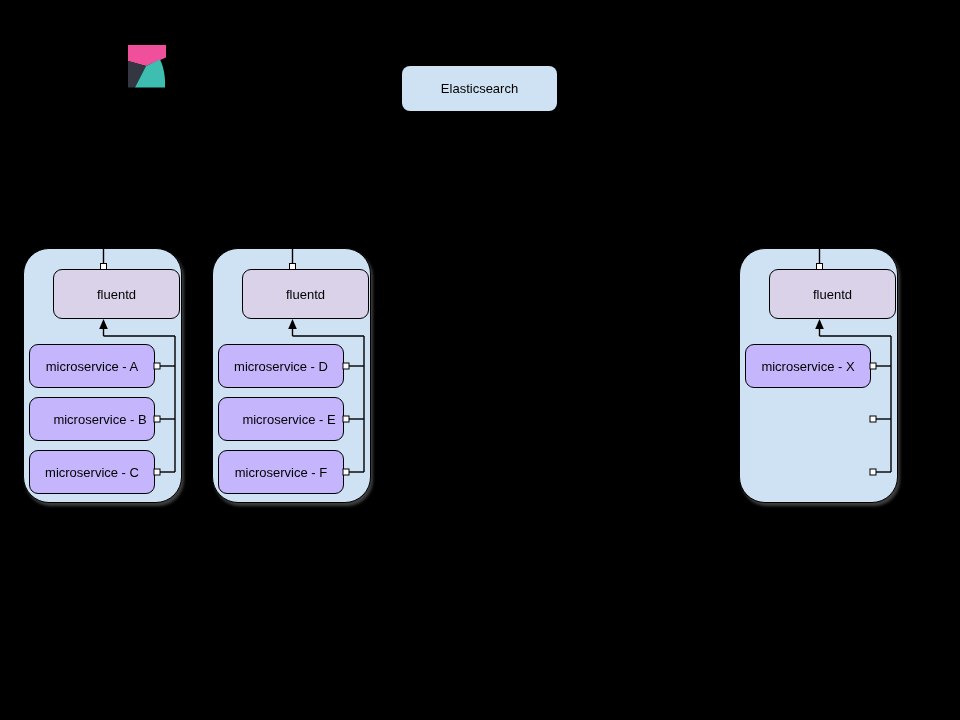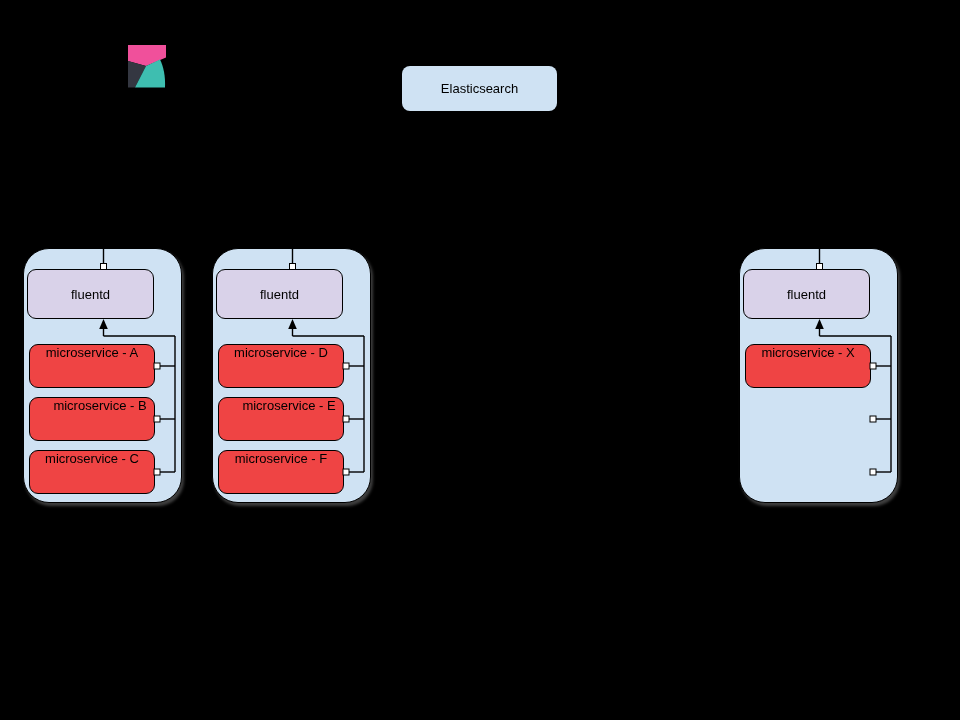--- a/index.html
+++ b/index.html
@@ -21,31 +21,31 @@
   .node{
     position:absolute;top:248px;width:159px;height:255px;
     background:#CFE2F3;border:1px solid #000;border-radius:26px;
     box-shadow:2px 3px 3px rgba(115,115,115,0.55);
     box-sizing:border-box;
   }
   .node-0{left:23px;}
   .node-1{left:212px;}
   .node-2{left:739px;}
   .fluentd{
-    position:absolute;left:3px;top:20px;width:127px;height:50px;
+    position:absolute;left:29px;top:20px;width:127px;height:50px;
     background:#D9D2E9;border:1px solid #000;border-radius:9px;
     box-sizing:border-box;
     display:flex;align-items:center;justify-content:center;
     font-size:13px;z-index:1;
   }
   .ms{
     position:absolute;left:5px;width:126px;height:44px;
-    background:#ef4444;border:1px solid #000;border-radius:9px;
+    background:#c4b5fd;border:1px solid #000;border-radius:9px;
     box-sizing:border-box;
-    display:flex;align-items:flex-start;justify-content:center;
+    display:flex;align-items:center;justify-content:center;
     font-size:13px;z-index:1;
   }
   .ms-0{top:95px;}
   .ms-1{top:148px;padding-left:16px;}
   .ms-2{top:201px;}
   .connector{
     position:absolute;left:0;top:0;width:159px;height:255px;
     z-index:2;pointer-events:none;
   }
   .connector line{stroke:#000;stroke-width:1.4;}

